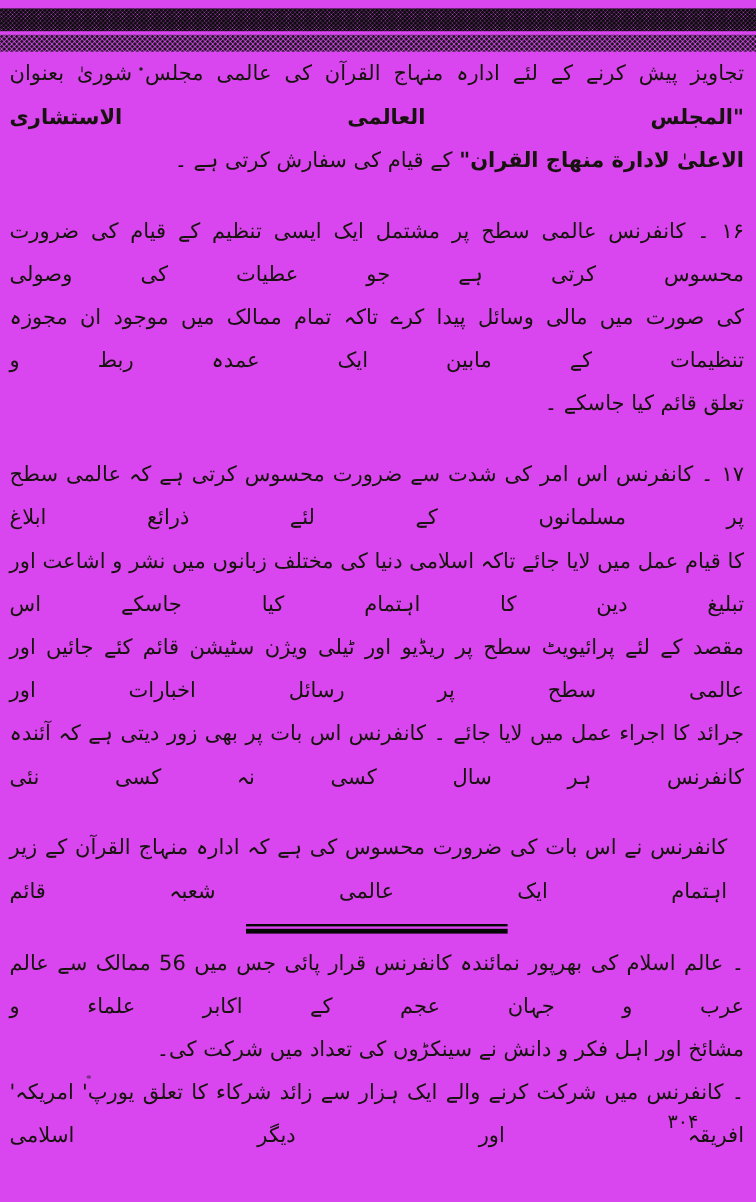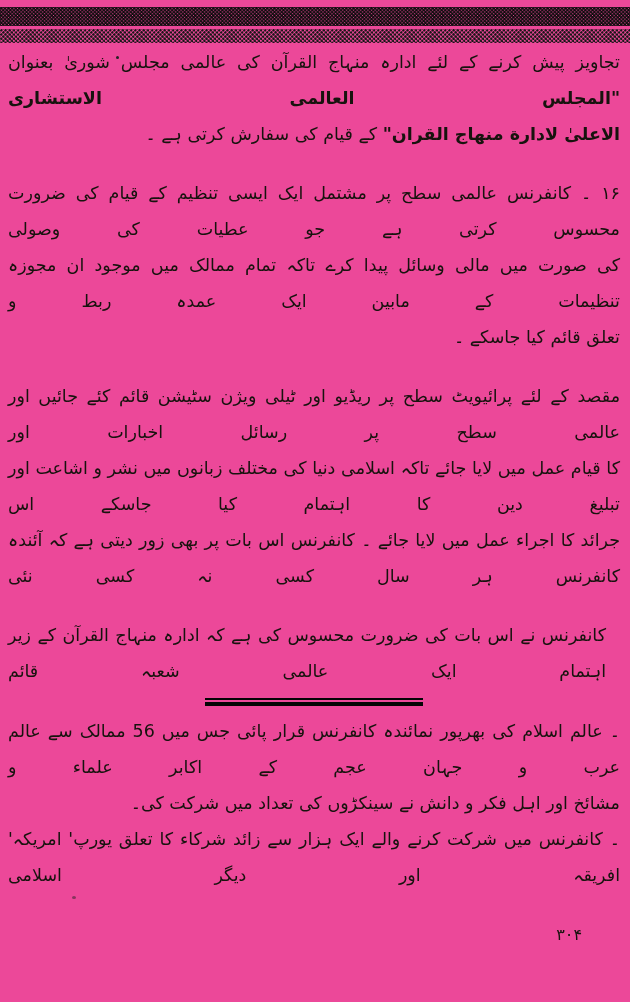--- a/index.html
+++ b/index.html
@@ -1,20 +1,20 @@
 <!DOCTYPE html>
 <html lang="ur"><head>
 <meta charset="utf-8">
 <style>
   html,body{margin:0;padding:0;background:#e8e8e4;}
   .page{
     position:relative;
     width:630px;height:1002px;
     margin:0 auto;
-    background:#ec4899;
+    background:#d946ef;
     overflow:hidden;
     font-family:"DejaVu Sans",sans-serif;
     color:#17130e;
   }
   
   .scan-band{position:absolute;left:0;right:0;}
   .band-a{
     top:7px;height:19px;
     background-image:
       radial-gradient(circle at 1.4px 1.4px,#0c0c0c 1.15px,transparent 1.45px),
@@ -75,22 +75,23 @@
     <div class="ln just"><span>تجاویز پیش کرنے کے لئے ادارہ منہاج القرآن کی عالمی مجلس شوریٰ بعنوان </span><span class="b">"المجلس العالمی الاستشاری</span></div>
     <div class="ln start"><span class="b">الاعلیٰ لادارة منهاج القران"</span><span> کے قیام کی سفارش کرتی ہے ۔</span></div>
 
     <div class="sec">
       <div class="ln just">۱۶ ۔ کانفرنس عالمی سطح پر مشتمل ایک ایسی تنظیم کے قیام کی ضرورت محسوس کرتی ہے جو عطیات کی وصولی</div>
       <div class="ln just">کی صورت میں مالی وسائل پیدا کرے تاکہ تمام ممالک میں موجود ان مجوزہ تنظیمات کے مابین ایک عمدہ ربط و</div>
       <div class="ln start">تعلق قائم کیا جاسکے ۔</div>
     </div>
 
     <div class="sec">
+      <div class="ln just">۱۷ ۔ کانفرنس اس امر کی شدت سے ضرورت محسوس کرتی ہے کہ عالمی سطح پر مسلمانوں کے لئے ذرائع ابلاغ</div>
+      <div class="ln just">کا قیام عمل میں لایا جائے تاکہ اسلامی دنیا کی مختلف زبانوں میں نشر و اشاعت اور تبلیغ دین کا اہتمام کیا جاسکے اس</div>
       <div class="ln just">مقصد کے لئے پرائیویٹ سطح پر ریڈیو اور ٹیلی ویژن سٹیشن قائم کئے جائیں اور عالمی سطح پر رسائل اخبارات اور</div>
-      <div class="ln just">کا قیام عمل میں لایا جائے تاکہ اسلامی دنیا کی مختلف زبانوں میں نشر و اشاعت اور تبلیغ دین کا اہتمام کیا جاسکے اس</div>
       <div class="ln just">جرائد کا اجراء عمل میں لایا جائے ۔ کانفرنس اس بات پر بھی زور دیتی ہے کہ آئندہ کانفرنس ہر سال کسی نہ کسی نئی</div>
     </div>
 
     <div class="sec">
       <div class="ln just" style="padding-right:14px;">کانفرنس نے اس بات کی ضرورت محسوس کی ہے کہ ادارہ منہاج القرآن کے زیر اہتمام ایک عالمی شعبہ قائم</div>
     </div>
 
     <div class="divider">
       <div class="thin"></div>
       <div class="gap"></div>

